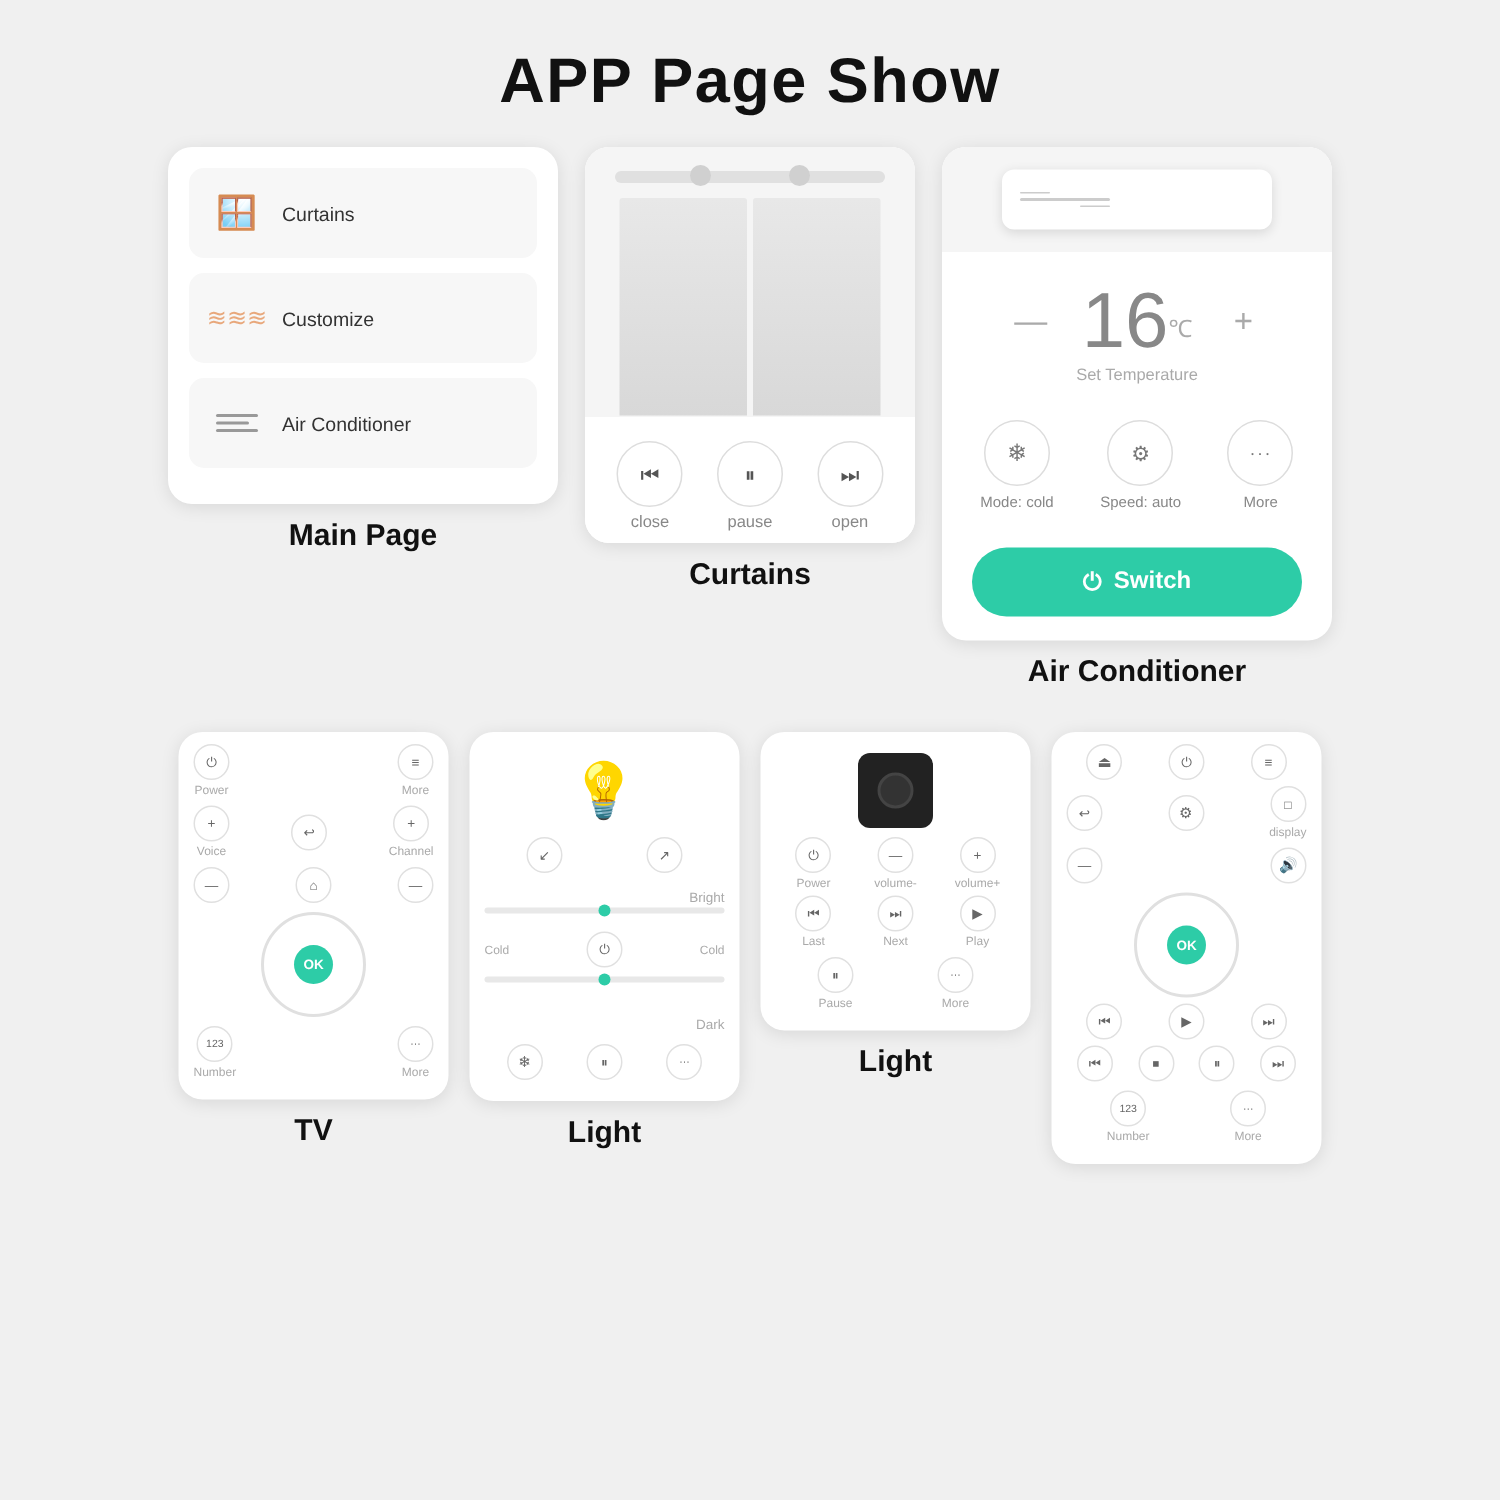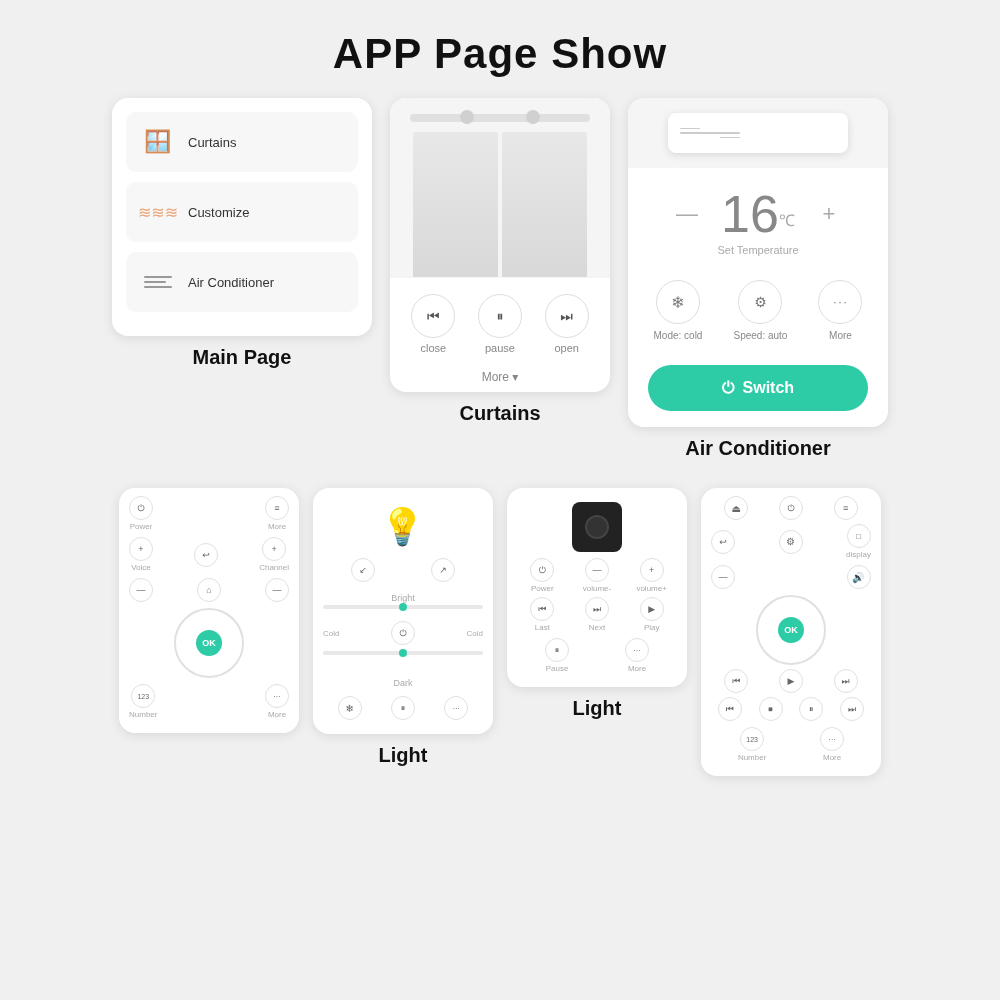--- a/index.html
+++ b/index.html
@@ -298,21 +298,21 @@
     .slider-dot {
       width: 8px;
       height: 8px;
       background: #2dcca7;
       border-radius: 50%;
       position: absolute;
       top: -2px;
       left: 50%;
       transform: translateX(-50%);
     }
-    .light-label-center { text-align: center; font-size: 9px; color: #aaa; margin-top: 11px; }
+    .light-label-center { text-align: right; font-size: 9px; color: #aaa; margin-top: 11px; }
 
     
     .audio-content { padding: 8px 10px; }
     .audio-speaker {
       width: 50px;
       height: 50px;
       background: #222;
       border-radius: 8px;
       margin: 6px auto;
       display: flex;
@@ -445,21 +445,20 @@
           </div>
           <div class="ctrl-btn">
             <div class="ctrl-circle">⏸</div>
             <span class="ctrl-label">pause</span>
           </div>
           <div class="ctrl-btn">
             <div class="ctrl-circle">⏭</div>
             <span class="ctrl-label">open</span>
           </div>
         </div>
-        <div class="curtain-more">More ▾</div>
       </div>
     </div>
     <div class="phone-label">Curtains</div>
   </div>
 
   <div>
     <div class="phone-card card-ac">
       <div class="ac-content">
         <div class="ac-unit-visual">
           <div class="ac-unit">
@@ -559,20 +558,21 @@
             <div class="s-btn-circle" style="font-size:7px;">123</div>
             <span class="s-btn-label">Number</span>
           </div>
           <div class="s-btn">
             <div class="s-btn-circle" style="font-size:7px; letter-spacing:0px;">···</div>
             <span class="s-btn-label">More</span>
           </div>
         </div>
       </div>
     </div>
+    <div class="phone-label">TV</div>
   </div>
 
   <div>
     <div class="phone-card card-light">
       <div class="light-content">
 
         <div class="light-bulb-area">
           <div class="light-bulb">💡</div>
         </div>
 

